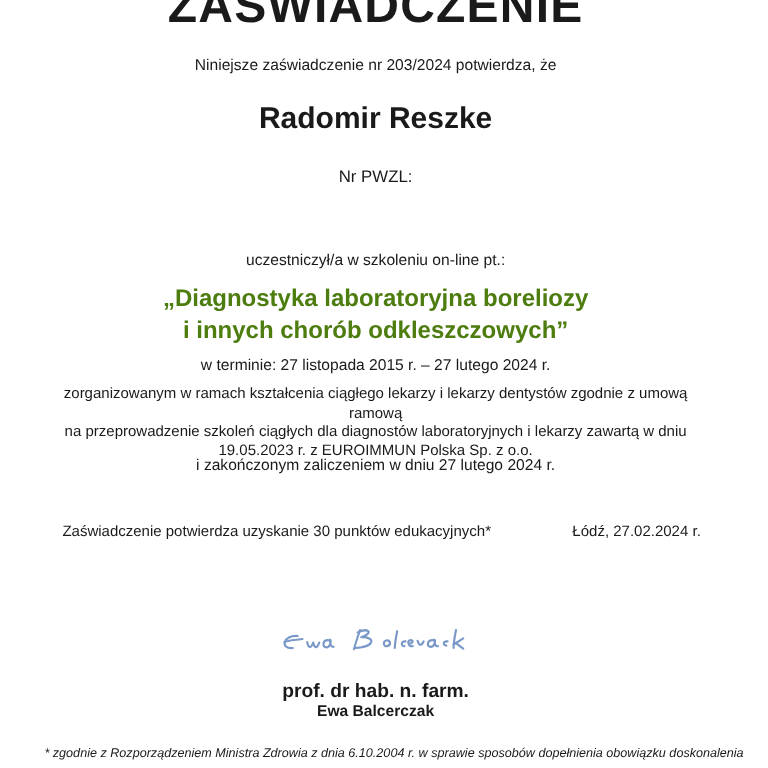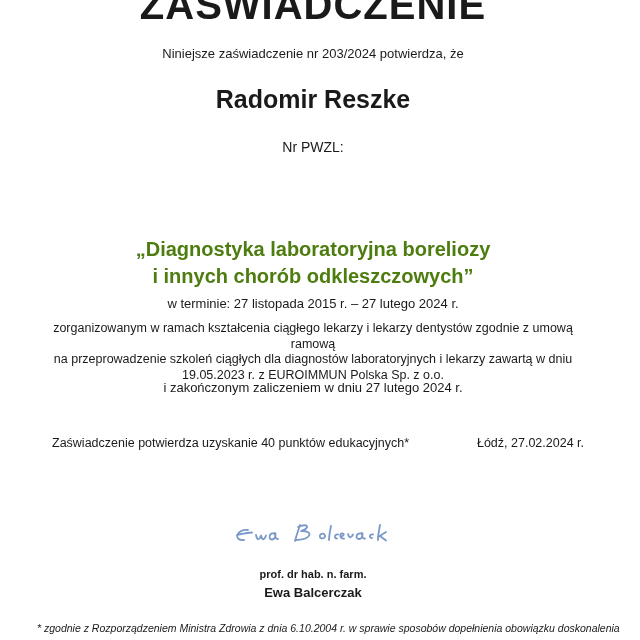--- a/index.html
+++ b/index.html
@@ -43,59 +43,60 @@
 
   .signer-role { top: 464px; font-size: 13px; font-weight: bold; line-height: 16.5px; }
 
   .signature-wrap { position: absolute; top: 520px; left: 0; right: 0; text-align: center; height: 44px; }
   .signature-wrap svg { display: inline-block; }
   .sr-only {
     position: absolute; width: 1px; height: 1px;
     overflow: hidden; clip: rect(0 0 0 0); white-space: nowrap;
   }
 
-  .signer-title { top: 568px; font-size: 11px; font-weight: bold; }
+  .signer-title { top: 568px; font-size: 16px; font-weight: bold; }
   .signer-name { top: 585px; font-size: 13px; font-weight: bold; }
 
   .footnote {
     position: absolute; top: 622px; left: 37px; right: 20px;
     font-size: 10.5px; font-style: italic; white-space: nowrap;
   }
 </style>
 </head>
 <body>
 
 <div class="page">
 
   <div class="abs-c cert-title">ZAŚWIADCZENIE</div>
 
   <div class="abs-c intro">Niniejsze zaświadczenie nr 203/2024 potwierdza, że</div>
 
   <div class="abs-c recipient">Radomir Reszke</div>
 
   <div class="abs-c pwzl-label">Nr PWZL:</div>
 
+  <div class="abs-c participation">uczestniczył/a w szkoleniu on-line pt.:</div>
 
   <div class="abs-c course-title" style="color: #4d7c0f;">
     <div>„Diagnostyka laboratoryjna boreliozy</div>
     <div>i innych chorób odkleszczowych”</div>
   </div>
 
   <div class="abs-c date-range">w terminie: 27 listopada 2015 r. – 27 lutego 2024 r.</div>
 
   <div class="abs-c organizer">
     <div>zorganizowanym w ramach kształcenia ciągłego lekarzy i lekarzy dentystów zgodnie z umową ramową</div>
     <div>na przeprowadzenie szkoleń ciągłych dla diagnostów laboratoryjnych i lekarzy zawartą w dniu</div>
     <div>19.05.2023 r. z EUROIMMUN Polska Sp. z o.o.</div>
   </div>
 
   <div class="abs-c completion">i zakończonym zaliczeniem w dniu 27 lutego 2024 r.</div>
 
   <div class="points-row">
-    <span class="points-text">Zaświadczenie potwierdza uzyskanie 40 punktów edukacyjnych*</span>
+    <span class="points-text">Zaświadczenie potwierdza uzyskanie 30 punktów edukacyjnych*</span>
     <span class="place-date">Łódź, 27.02.2024 r.</span>
   </div>
 
 
   <div class="signature-wrap">
     <span class="sr-only">Ewa Balcerczak</span>
     <svg width="170" height="40" viewBox="0 0 170 40" fill="none" stroke="#7a99c8" stroke-width="1.8" stroke-linecap="round" stroke-linejoin="round">
 
       <path d="M20,10 C8,9 5,21 16,20" stroke="#7a99c8"></path>
       <path d="M9,15 C14,13.5 19,13 24,12.5" stroke="#7a99c8"></path>

